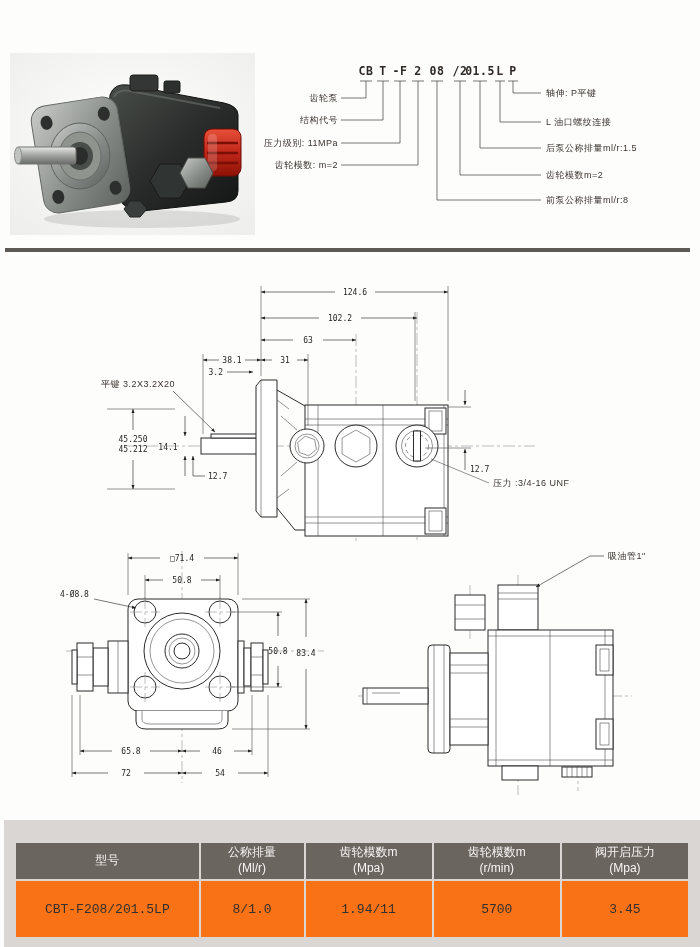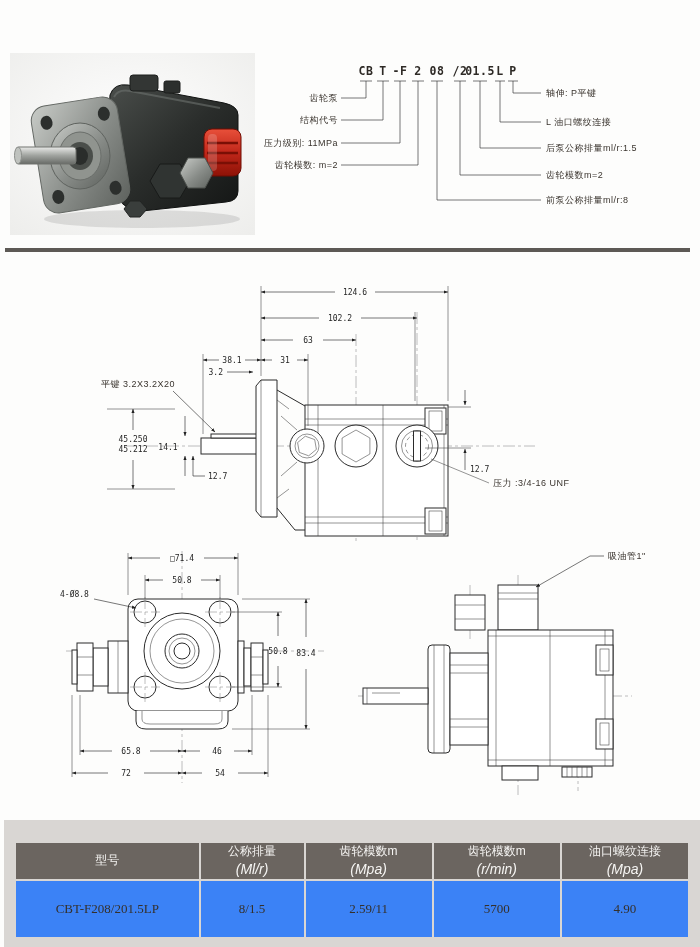--- a/index.html
+++ b/index.html
@@ -12,23 +12,23 @@
   .code-diagram{position:absolute;left:255px;top:62px;width:440px;height:170px;}
   .divider{position:absolute;left:5px;top:248px;width:685px;height:4px;background:#5d5955;}
   .drawing-side{position:absolute;left:65px;top:268px;width:530px;height:280px;}
   .drawing-front{position:absolute;left:30px;top:533px;width:310px;height:285px;}
   .drawing-rear{position:absolute;left:350px;top:533px;width:345px;height:285px;}
   .bottom{position:absolute;left:4px;top:820px;width:700px;height:127px;background:#d9d6d3;}
   .spec-table{position:absolute;left:10px;top:21px;width:676px;border-collapse:separate;
         border-spacing:2px;table-layout:fixed;}
   .spec-table th{background:#6b6560;color:#f6f5f3;font-size:12px;font-weight:normal;
         height:34px;line-height:1.3;text-align:center;vertical-align:middle;padding:1px 2px;}
-  .spec-table th .unit{display:block;font-size:14px;font-style:italic;}
-  .spec-table td{background:#3b82f6;color:#35302b;font-size:13px;text-align:center;
-        height:54px;vertical-align:middle;font-family:Liberation Serif, serif;}
+  .spec-table th .unit{display:block;font-size:12px;}
+  .spec-table td{background:#f97316;color:#35302b;font-size:13px;text-align:center;
+        height:54px;vertical-align:middle;font-family:Liberation Mono, monospace;}
   
   .ln{stroke:#2b2b2b;stroke-width:1;fill:none}
   .lnf{stroke:#2b2b2b;stroke-width:1;fill:#ffffff}
   .tn{stroke:#3c3c3c;stroke-width:.55;fill:none}
   .cl{stroke:#8a8a8a;stroke-width:.55;stroke-dasharray:12 3 3 3;fill:none}
   .dim{stroke:#2f2f2f;stroke-width:.65;fill:none}
   .dt{font:8px "DejaVu Sans Mono",monospace;fill:#1f1f1f}
   .lbl{font:9px "Liberation Sans",sans-serif;fill:#3a342e;letter-spacing:.5px}
   .code{font:bold 11.5px "DejaVu Sans Mono",monospace;fill:#2e2a26;letter-spacing:.5px}
 </style>
@@ -323,28 +323,28 @@
           <col style="width:19%">
           <col style="width:19%">
           <col style="width:19%">
       </colgroup>
       <thead>
         <tr>
           <th><span>型号</span><span class="unit"></span></th>
           <th><span>公称排量</span><span class="unit">(Ml/r)</span></th>
           <th><span>齿轮模数m</span><span class="unit">(Mpa)</span></th>
           <th><span>齿轮模数m</span><span class="unit">(r/min)</span></th>
-          <th><span>油口螺纹连接</span><span class="unit">(Mpa)</span></th>
+          <th><span>阀开启压力</span><span class="unit">(Mpa)</span></th>
         </tr>
       </thead>
       <tbody>
         <tr>
           <td>CBT-F208/201.5LP</td>
-          <td>8/1.5</td>
-          <td>2.59/11</td>
+          <td>8/1.0</td>
+          <td>1.94/11</td>
           <td>5700</td>
-          <td>4.90</td>
+          <td>3.45</td>
         </tr>
       </tbody>
     </table>
   </div>
 
 </div>
 
 </body></html>

